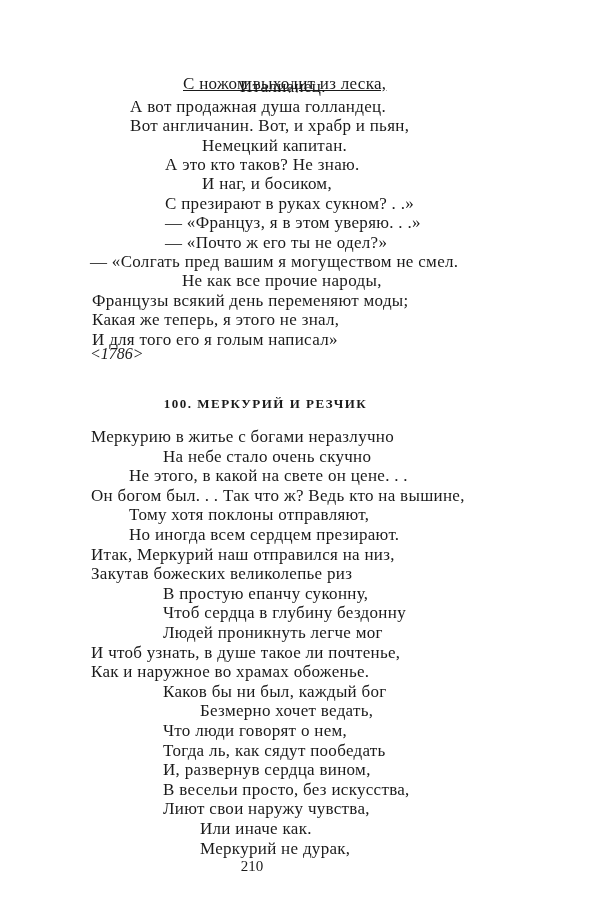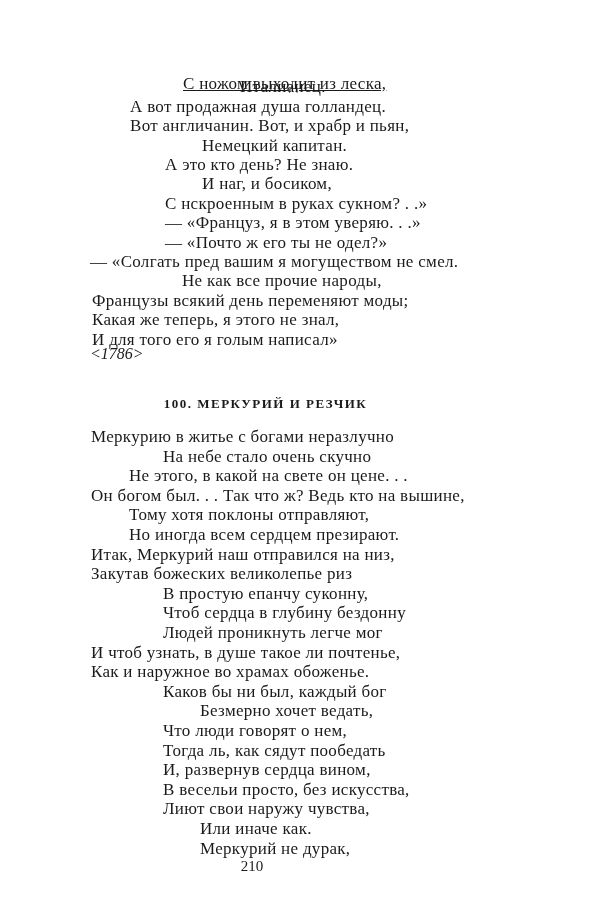--- a/index.html
+++ b/index.html
@@ -19,23 +19,23 @@
 </style>
 </head>
 <body>
 
 <div id="prev">
     <div class="line" style="left: 183px; top: 74px; text-decoration: underline;">С ножом выходит из леска,</div>
     <div class="line" style="left: 240px; top: 77.4px;">Италианец.</div>
     <div class="line" style="left: 130px; top: 96.8px;">А вот продажная душа голландец.</div>
     <div class="line" style="left: 130px; top: 116.2px; text-align: right;">Вот англичанин. Вот, и храбр и пьян,</div>
     <div class="line" style="left: 202px; top: 135.6px;">Немецкий капитан.</div>
-    <div class="line" style="left: 165px; top: 155px;">А это кто день? Не знаю.</div>
+    <div class="line" style="left: 165px; top: 155px;">А это кто таков? Не знаю.</div>
     <div class="line" style="left: 202px; top: 174.4px;">И наг, и босиком,</div>
-    <div class="line" style="left: 165px; top: 193.8px;">С нскроенным в руках сукном? . .»</div>
+    <div class="line" style="left: 165px; top: 193.8px;">С презирают в руках сукном? . .»</div>
     <div class="line" style="left: 165px; top: 213.2px;">— «Француз, я в этом уверяю. . .»</div>
     <div class="line" style="left: 165px; top: 232.6px;">— «Почто ж его ты не одел?»</div>
     <div class="line" style="left: 90px; top: 252px;">— «Солгать пред вашим я могуществом не смел.</div>
     <div class="line" style="left: 182px; top: 271.4px;">Не как все прочие народы,</div>
     <div class="line" style="left: 92px; top: 290.8px;">Французы всякий день переменяют моды;</div>
     <div class="line" style="left: 92px; top: 310.2px;">Какая же теперь, я этого не знал,</div>
     <div class="line" style="left: 92px; top: 329.6px;">И для того его я голым написал»</div>
   </div>
 <div class="date">&lt;1786&gt;</div>
 <div class="title">100. МЕРКУРИЙ И РЕЗЧИК</div>

